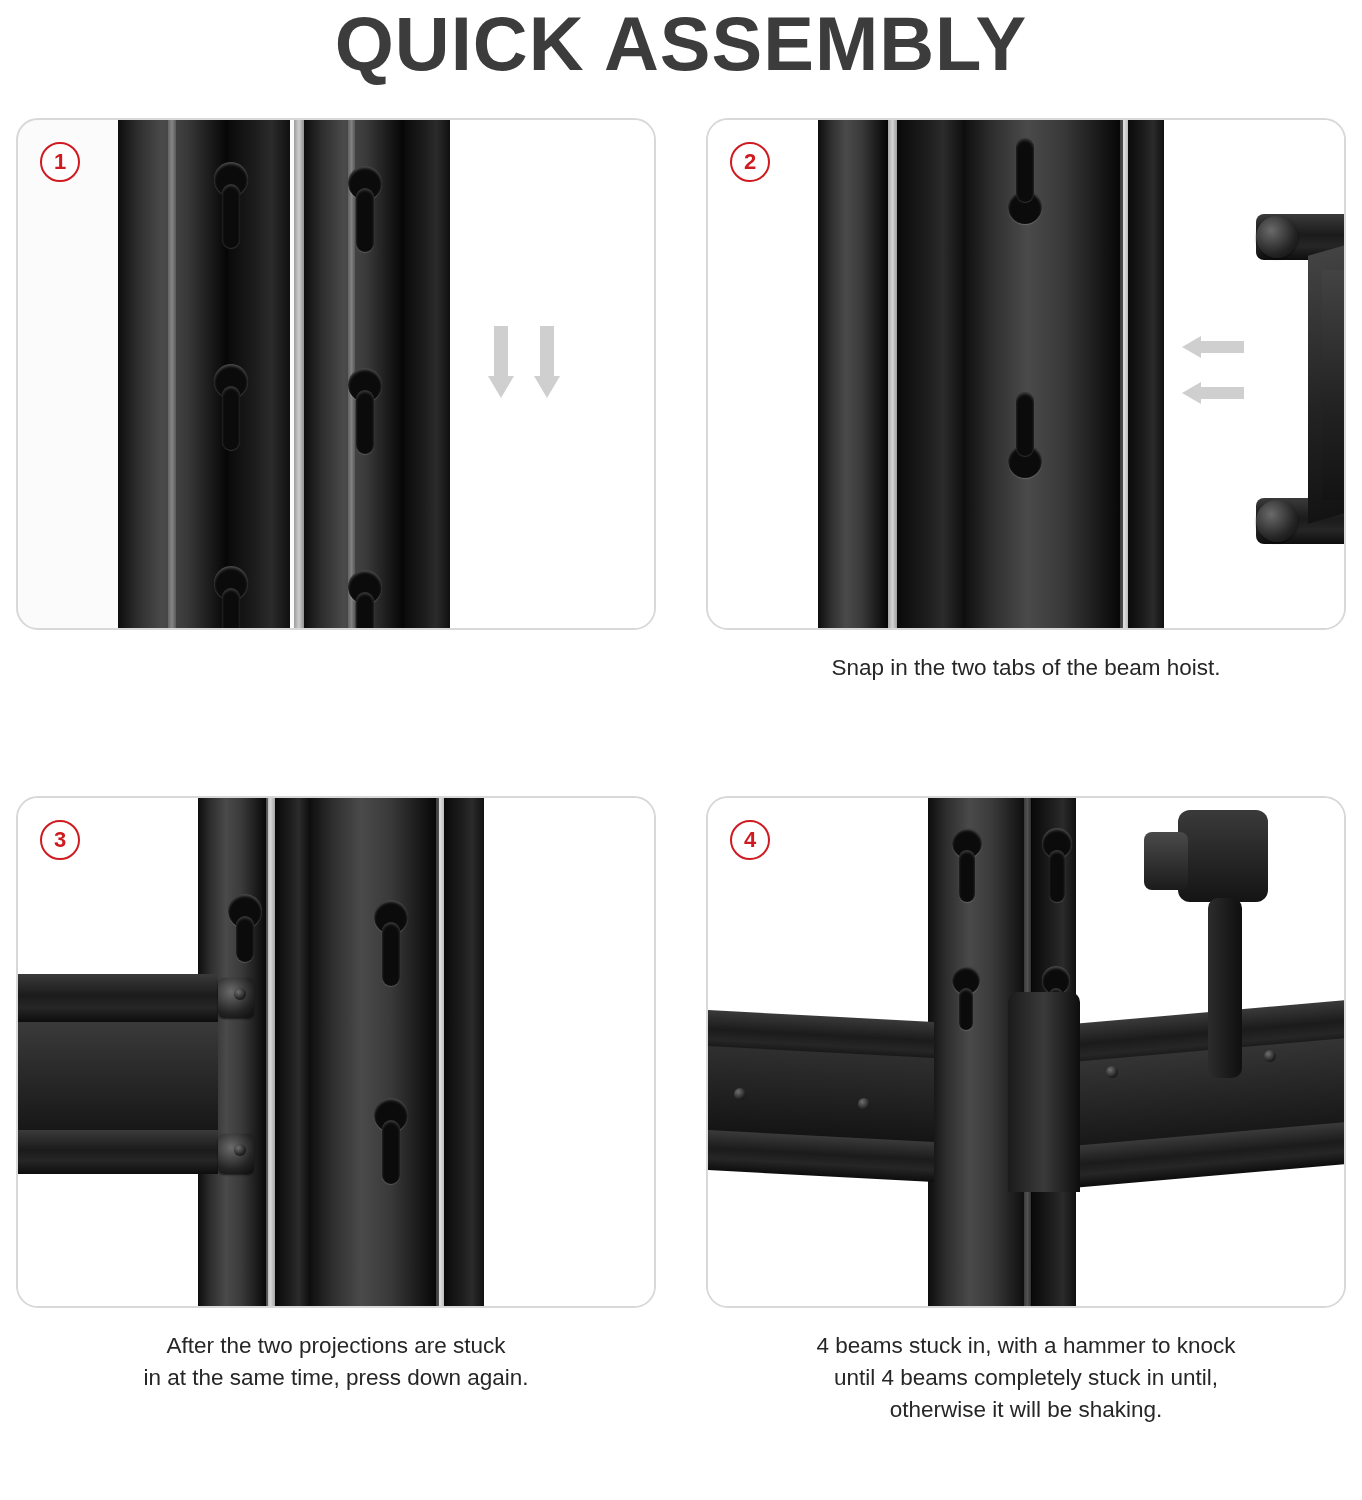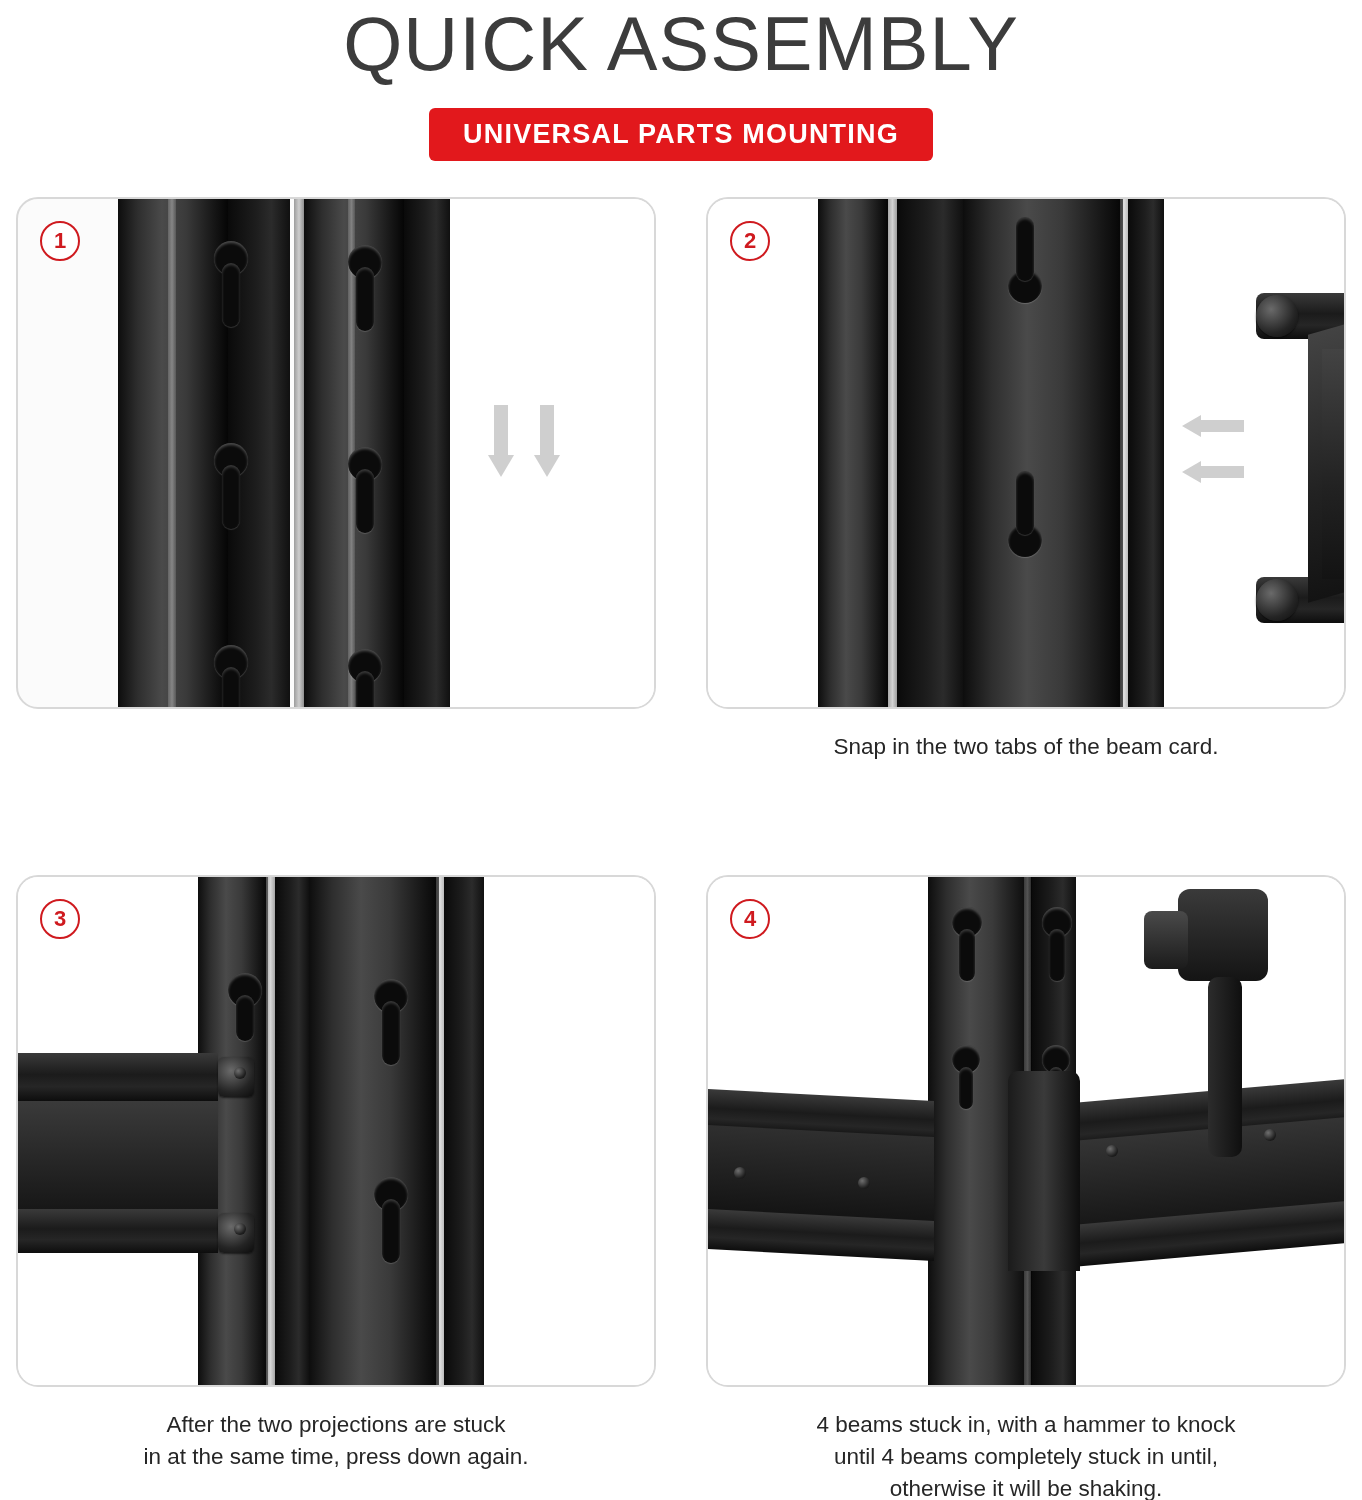--- a/index.html
+++ b/index.html
@@ -23,21 +23,21 @@
   }
 
   
   .header {
     width: 100%;
     padding-top: 6px;
     text-align: center;
   }
   .main-title {
     font-size: 76px;
-    font-weight: normal;
+    font-weight: bold;
     letter-spacing: 1px;
     color: #3c3c3c;
     line-height: 1.0;
     margin: 0;
     font-family: "Liberation Sans", sans-serif;
   }
   .subtitle-wrap {
     margin-top: 26px;
     display: flex;
     justify-content: center;
@@ -219,23 +219,20 @@
     background: #ffffff;
   }
 </style>
 </head>
 <body>
 
 <div class="page">
 
   <div class="header">
     <h1 class="main-title">QUICK ASSEMBLY</h1>
-    <div class="subtitle-wrap">
-      <div class="subtitle">UNIVERSAL PARTS MOUNTING</div>
-    </div>
   </div>
 
   <div class="grid">
 
     <div class="step">
       <div class="panel">
         <div class="art">
 
           <div class="soft-white" style="left:430px;top:0;width:210px;height:512px;"></div>
 
@@ -322,21 +319,21 @@
 
           <div class="beam" style="left:548px;top:94px;width:92px;height:46px;border-radius:8px 0 0 8px;"></div>
           <div class="tab-stud" style="left:548px;top:96px;width:42px;height:42px;"></div>
           <div class="beam" style="left:548px;top:378px;width:92px;height:46px;border-radius:8px 0 0 8px;"></div>
           <div class="tab-stud" style="left:548px;top:380px;width:42px;height:42px;"></div>
           <div class="beam-face" style="left:600px;top:130px;width:40px;height:268px;transform:skewY(-16deg);"></div>
           <div class="beam-face" style="left:614px;top:150px;width:26px;height:230px;"></div>
         </div>
         <div class="badge">2</div>
       </div>
-      <div class="caption">Snap in the two tabs of the beam card.</div>
+      <div class="caption">Snap in the two tabs of the beam hoist.</div>
     </div>
 
     <div class="step" style="margin-top:112px;">
       <div class="panel">
         <div class="art">
           <div class="soft-white" style="left:0;top:0;width:180px;height:512px;"></div>
 
           <div class="col" style="left:180px;top:0;width:70px;height:512px;"></div>
           <div class="col-edge-hi" style="left:248px;top:0;width:9px;height:512px;opacity:.6;"></div>
           <div class="col-dark" style="left:257px;top:0;width:34px;height:512px;"></div>

